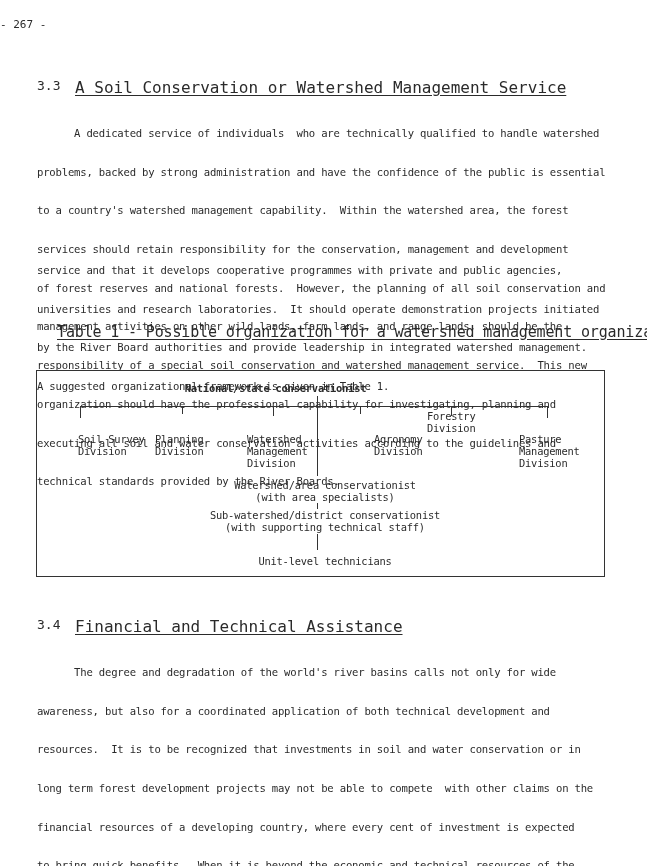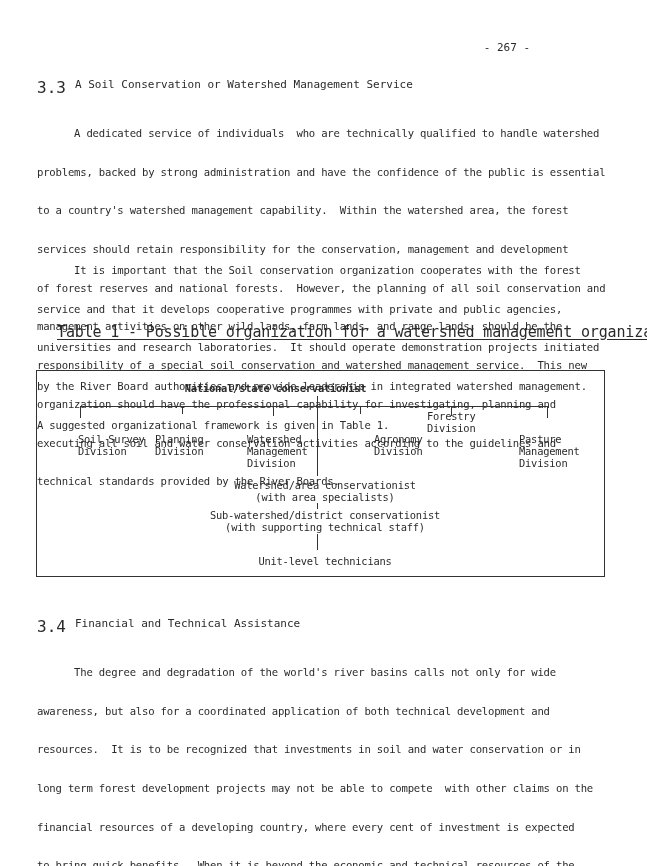--- a/index.html
+++ b/index.html
@@ -2,23 +2,23 @@
 <html><head>
 <meta charset="utf-8">
 <style>
   html, body { margin: 0; padding: 0; background: #ffffff; }
   body {
     width: 647px; height: 866px; position: relative; overflow: hidden;
     font-family: "DejaVu Sans Mono", "Liberation Mono", monospace;
     color: #2a2a2a;
   }
   .abs { position: absolute; }
-  .page-num { left: 0; width: 530px; top: 41px; text-align: right; font-size: 11px; }
-  .sec-num { font-size: 16px; }
-  .sec-title { font-size: 11px; text-underline-offset: 2px; }
+  .page-num { left: 0; width: 530px; top: 18px; text-align: left; font-size: 11px; }
+  .sec-num { font-size: 13px; }
+  .sec-title { font-size: 16px; text-decoration: underline; text-underline-offset: 2px; }
   .para { left: 37px; font-size: 10.6px; line-height: 12.9px; white-space: pre; letter-spacing: -0.2px; }
   .table-cap { left: 57px; top: 323px; font-size: 15px; text-decoration: underline; text-underline-offset: 2px; white-space: pre; letter-spacing: -0.15px; }
   .org-box { left: 36px; top: 370px; width: 569px; height: 207px; border: 1.4px solid #333; box-sizing: border-box; }
   .line { background: #333; }
   .node { font-size: 10.4px; line-height: 12px; white-space: pre; letter-spacing: -0.2px; }
   .center { text-align: center; }
 </style>
 </head>
 <body>
 
@@ -34,21 +34,20 @@
   <div>services should retain responsibility for the conservation, management and development</div>
   <div>of forest reserves and national forests.  However, the planning of all soil conservation and</div>
   <div>management activities on other wild lands, farm lands, and range lands, should be the</div>
   <div>responsibility of a special soil conservation and watershed management service.  This new</div>
   <div>organization should have the professional capability for investigating, planning and</div>
   <div>executing all soil and water conservation activities according to the guidelines and</div>
   <div>technical standards provided by the River Boards.</div>
 </div>
 
 <div class="abs para" style="top:238px;">
-  <div>      It is important that the Soil conservation organization cooperates with the forest</div>
   <div>service and that it develops cooperative programmes with private and public agencies,</div>
   <div>universities and research laboratories.  It should operate demonstration projects initiated</div>
   <div>by the River Board authorities and provide leadership in integrated watershed management.</div>
   <div>A suggested organizational framework is given in Table 1.</div>
 </div>
 
 <div class="abs table-cap">Table 1 - Possible organization for a watershed management organization</div>
 
 <div class="abs org-box"></div>
 

